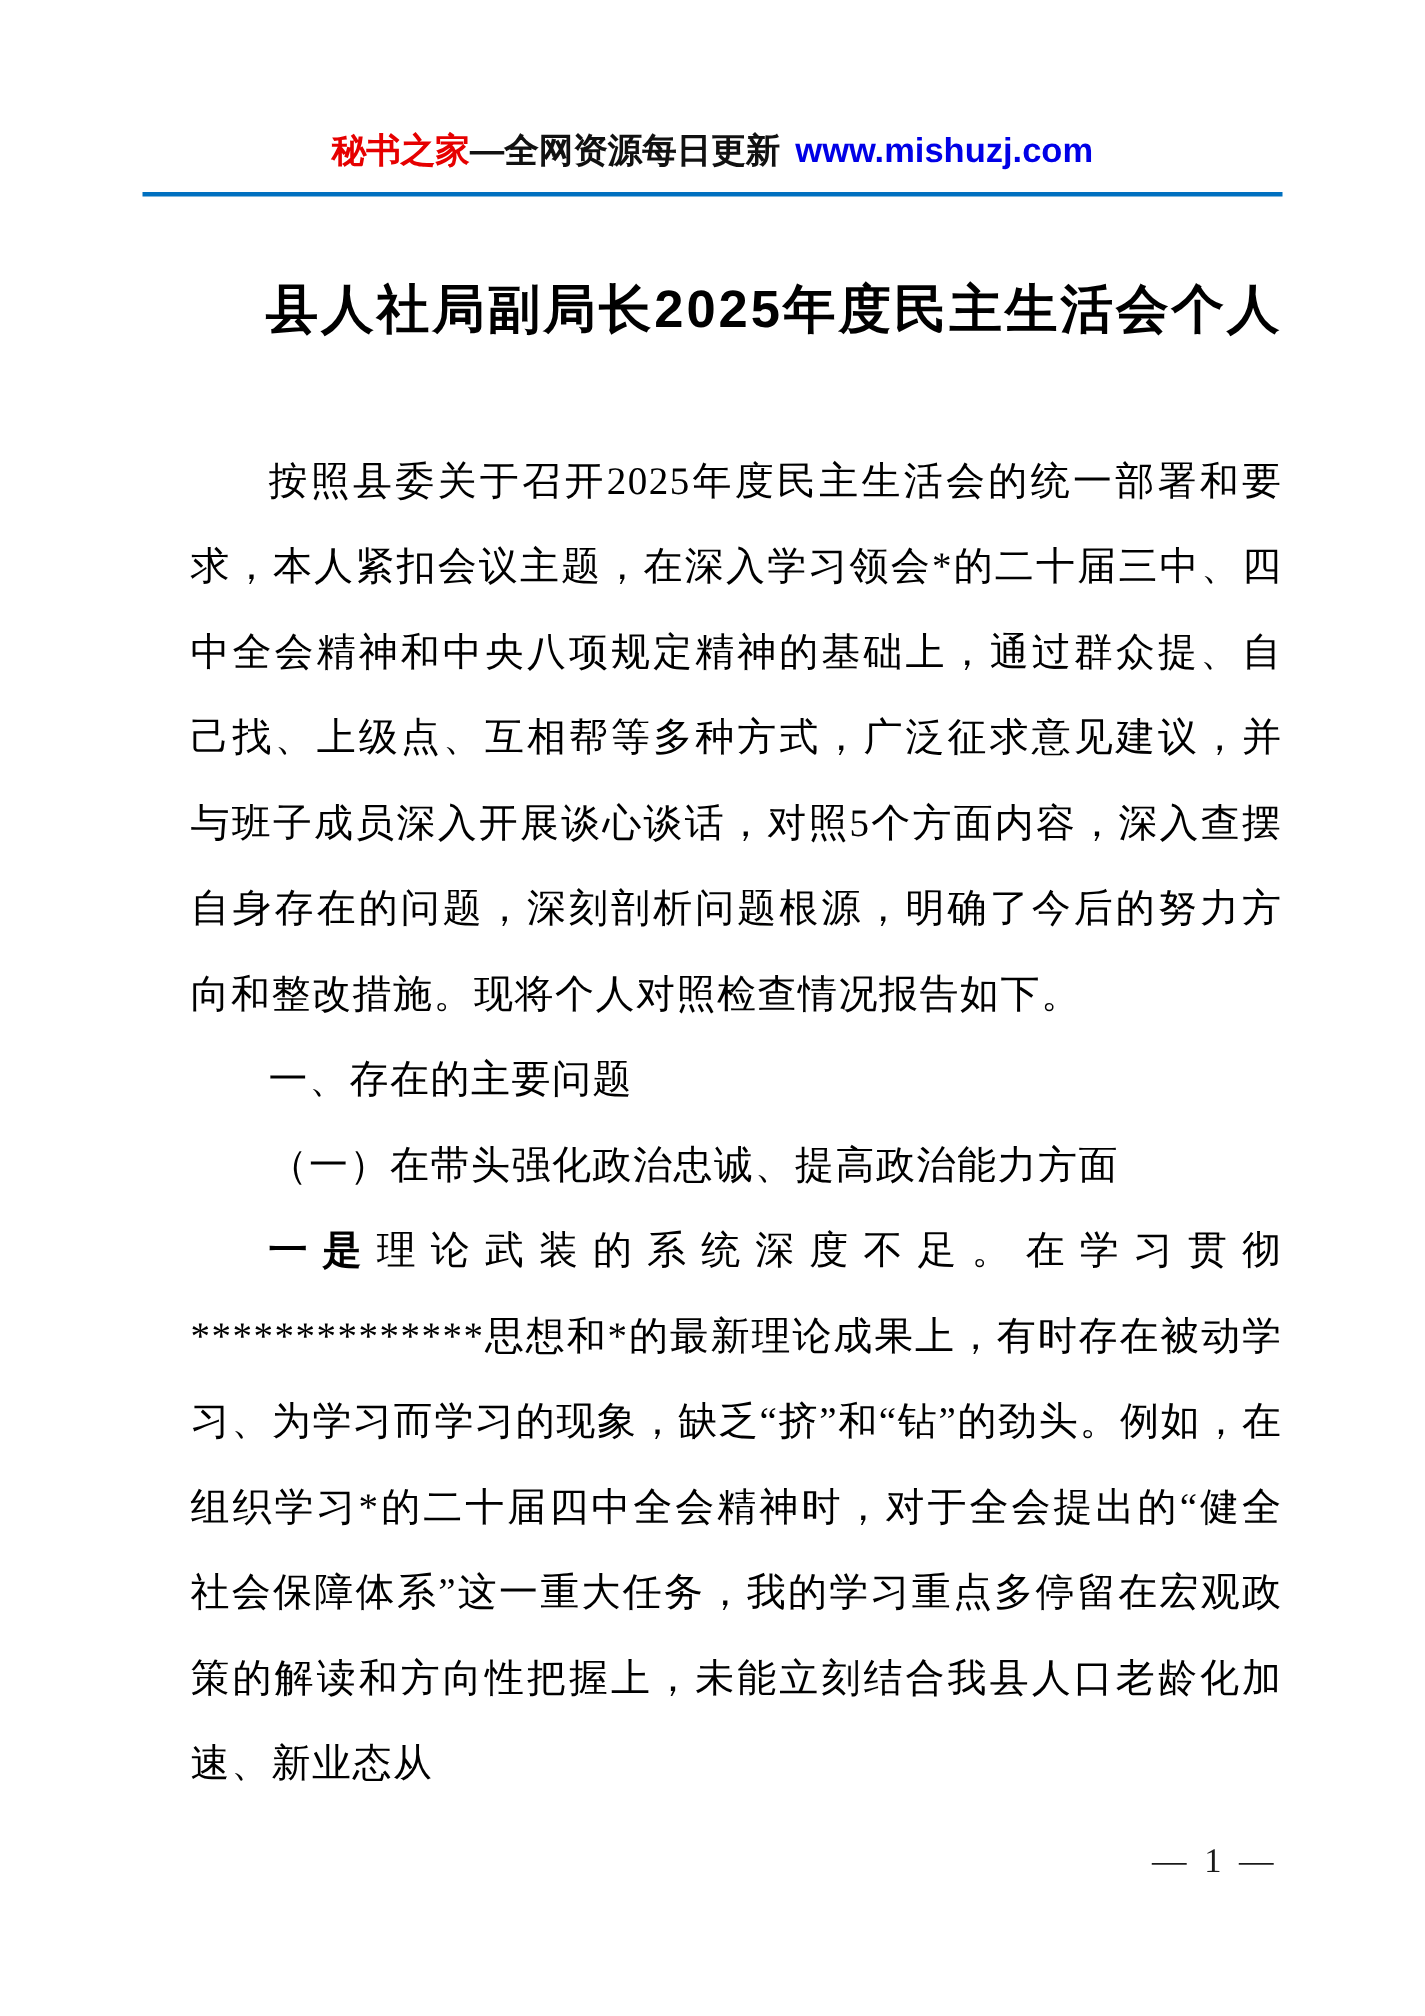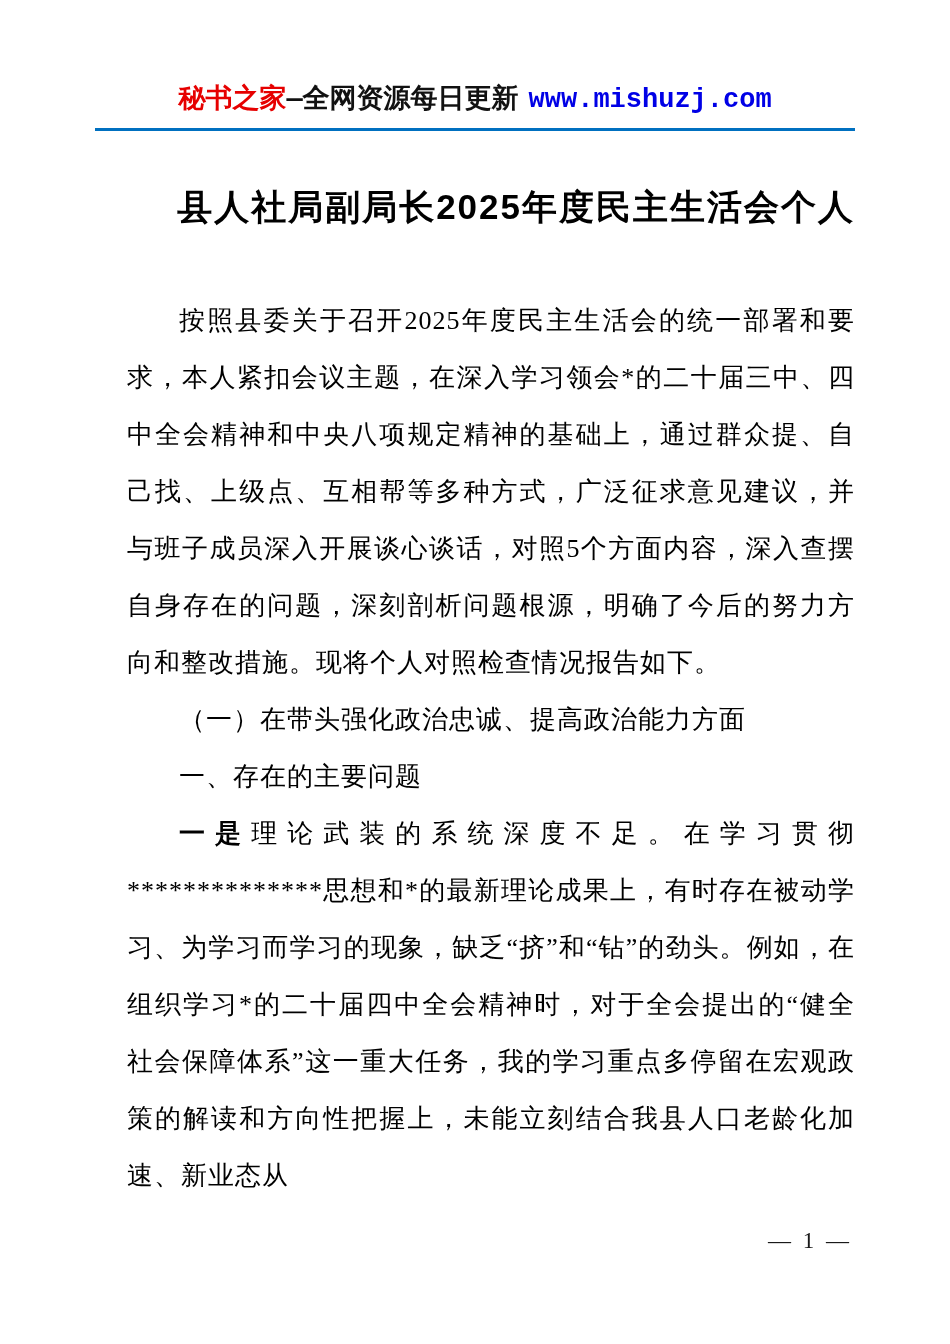--- a/index.html
+++ b/index.html
@@ -17,23 +17,23 @@
     box-sizing: border-box;
     width: 950px;
     height: 1344px;
     background: var(--page_bg, #ffffff);
     color: var(--text_black, #000000);
     font-family: "Liberation Serif", "DejaVu Serif", serif;
     padding: 84px 95px 0 95px;
   }
   .site-header {
     text-align: center;
-    font-family: Liberation Mono, monospace;
+    font-family: Liberation Sans, sans-serif;
     font-weight: bold;
-    font-size: 27px;
+    font-size: 23px;
     line-height: 32px;
     white-space: nowrap;
   }
   .brand { color: var(--brand_red, #e60000); }
   .tagline { color: #111111; }
   .url {
     color: var(--link_blue, #0000e6);
     margin-left: 10px;
     text-decoration: none;
     cursor: pointer;
@@ -88,22 +88,22 @@
   </header>
 
   <div class="rule"></div>
 
   <h1 class="doc-title">
     <span class="title-line">县人社局副局长2025年度民主生活会个人</span>
   </h1>
 
   <main class="doc-body">
     <p class="para">按照县委关于召开2025年度民主生活会的统一部署和要求，本人紧扣会议主题，在深入学习领会*的二十届三中、四中全会精神和中央八项规定精神的基础上，通过群众提、自己找、上级点、互相帮等多种方式，广泛征求意见建议，并与班子成员深入开展谈心谈话，对照5个方面内容，深入查摆自身存在的问题，深刻剖析问题根源，明确了今后的努力方向和整改措施。现将个人对照检查情况报告如下。</p>
+    <p class="para">一、存在的主要问题</p>
     <p class="para">（一）在带头强化政治忠诚、提高政治能力方面</p>
-    <p class="para">一、存在的主要问题</p>
     <p class="para"><span class="lead">一是</span><span>理论武装的系统深度不足。在学习贯彻**************思想和*的最新理论成果上，有时存在被动学习、为学习而学习的现象，缺乏“挤”和“钻”的劲头。例如，在组织学习*的二十届四中全会精神时，对于全会提出的“健全社会保障体系”这一重大任务，我的学习重点多停留在宏观政策的解读和方向性把握上，未能立刻结合我县人口老龄化加速、新业态从</span></p>
   </main>
 
   <footer class="page-footer">
     <span>— 1 —</span>
   </footer>
 
 </div>
 
 </body></html>

